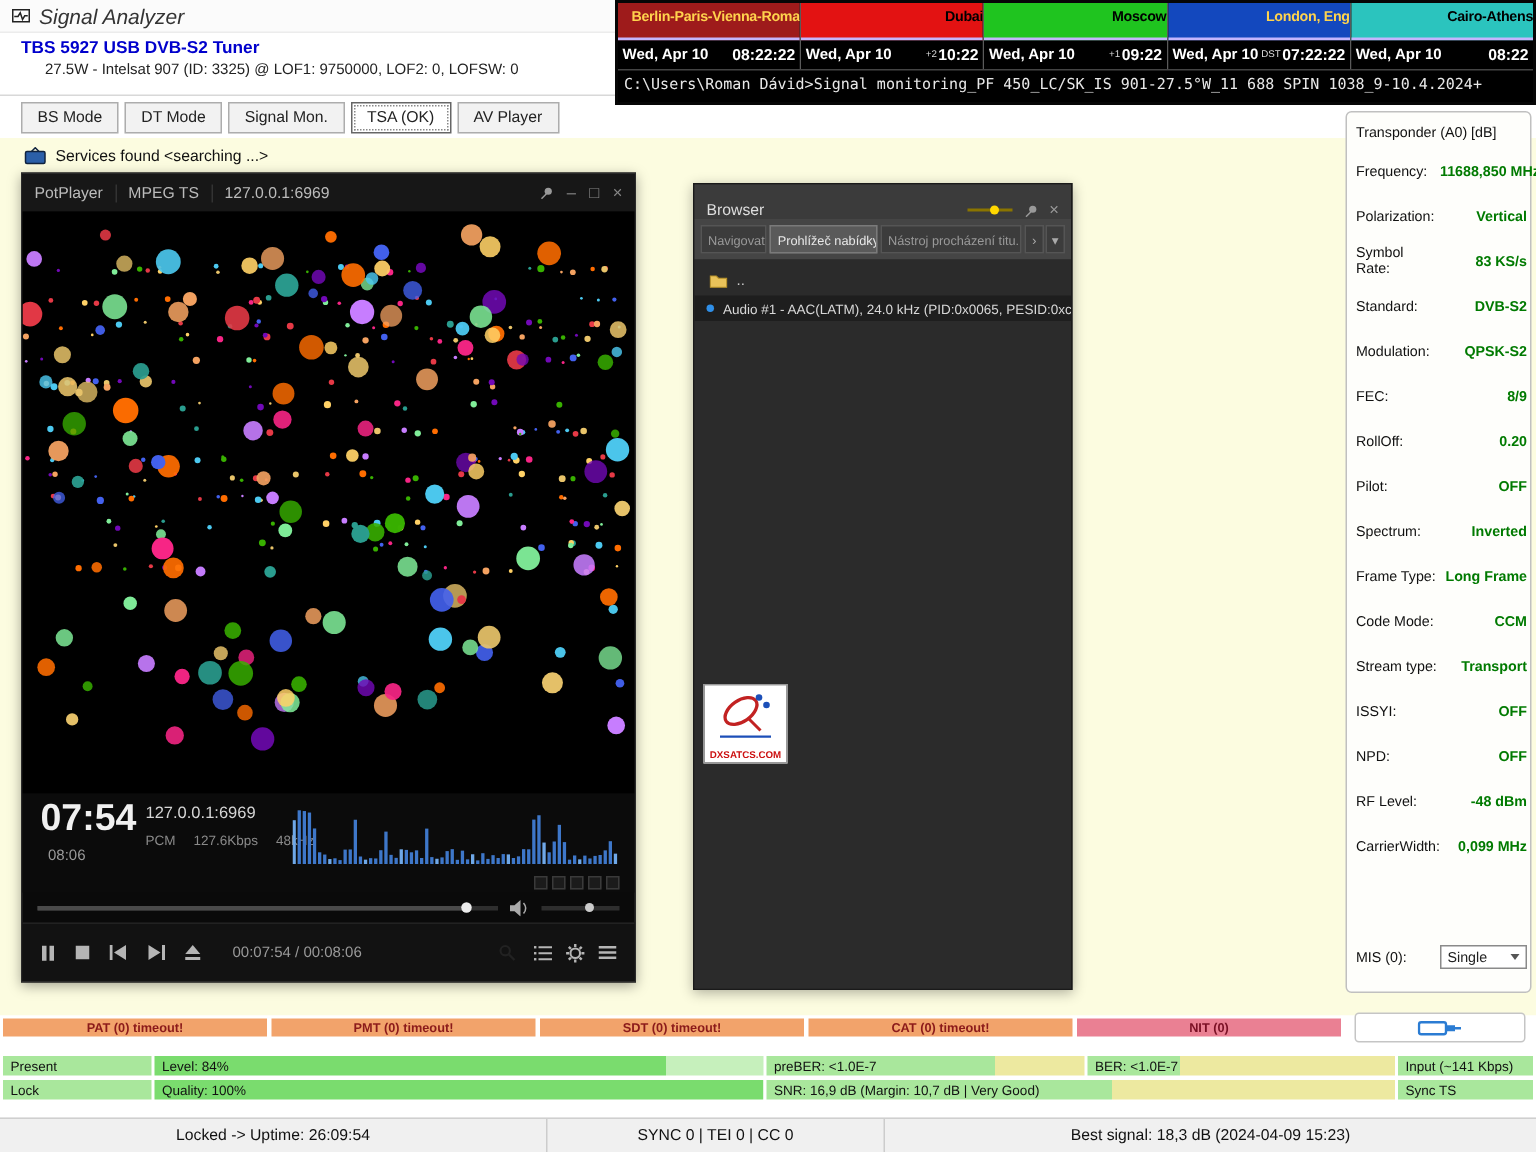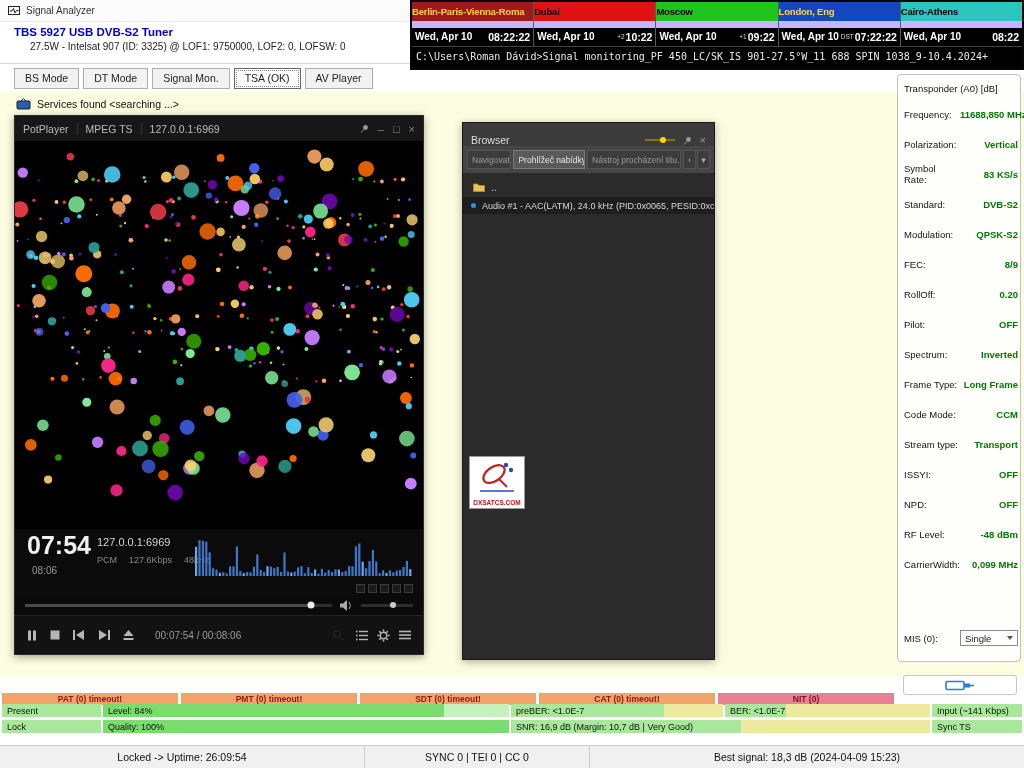--- a/index.html
+++ b/index.html
@@ -3,21 +3,21 @@
 <meta charset="utf-8">
 <style>
   * { margin:0; padding:0; box-sizing:border-box; }
   html,body { width:1024px; height:768px; }
   body { font-family:"Liberation Sans",sans-serif; position:relative; background:#FFF; overflow:hidden; }
   .app { position:absolute; inset:0; background:#FFF; }
 
   
   .titlebar { position:absolute; left:0; top:0; width:1024px; height:22px; background:#FBFBFB;
               border-bottom:1px solid #ECECEC; display:flex; align-items:center; gap:6px; padding-left:8px; }
-  .titlebar-text { font-size:10px; color:#333; }
+  .titlebar-text { font-size:14px; color:#333;font-style:italic; }
 
   .tuner-row { position:absolute; left:0; top:22px; width:1024px; height:42px; background:#FFF;
                border-bottom:1px solid #D8D8D8; padding:4px 0 0 14px; }
   .tuner-name { color:#0000CC; font-size:11.5px; font-weight:bold; }
   .tuner-info { color:#222; font-size:10px; margin-top:3px; margin-left:16px; }
 
   .tabs-row { position:absolute; left:0; top:64px; width:1024px; height:28px; background:#FFF;
               display:flex; align-items:center; gap:4px; padding-left:14px; }
   .main-tab { height:21px; padding:0 10px; background:#F2F2F2; border:1px solid #ADADAD; font-size:10.5px;
               color:#222; display:flex; align-items:center; font-family:inherit; }
@@ -26,22 +26,22 @@
   .content { position:absolute; left:0; top:92px; width:1024px; height:585px; background:#FCFCE0; }
   .services-line { position:absolute; left:16px; top:6px; display:flex; align-items:center; gap:6px;
                    font-size:10.5px; color:#111; }
 
   
   .clock-panel { position:absolute; left:410px; top:0; width:614px; height:70px; background:#000;
                  border:2px solid #060606; }
   .clock-cols { display:flex; height:44px; }
   .clock-col { flex:1; display:flex; flex-direction:column; border-right:1px solid #5A5A5A; min-width:0; }
   .clock-col:last-child { border-right:none; }
-  .clock-head { height:32px; line-height:20px; text-align:left; font-size:9.5px; font-weight:bold;
-                white-space:nowrap; overflow:hidden; border-bottom:7px solid #c4b5fd; letter-spacing:-0.2px; }
+  .clock-head { height:32px; line-height:20px; text-align:right; font-size:9.5px; font-weight:bold;
+                white-space:nowrap; overflow:hidden; border-bottom:2px solid #c4b5fd; letter-spacing:-0.2px; }
   .clock-time { height:24px; display:flex; justify-content:space-between; align-items:center;
                 padding:0 3px; color:#FFF; background:#000; }
   .clock-date { font-size:10px; font-weight:bold; white-space:nowrap; }
   .clock-right { display:flex; align-items:flex-start; }
   .clock-offset { font-size:6.5px; color:#DDD; margin:2px 1px 0 0; }
   .clock-hm { font-size:10.5px; font-weight:bold; white-space:nowrap; }
   .console-line { height:22px; border-top:1px solid #444; background:#000; color:#E8E8E8;
                   font-family:"DejaVu Sans Mono",monospace; font-size:10px; padding:4px 4px 0 4px;
                   white-space:nowrap; overflow:hidden; }
 
@@ -112,21 +112,21 @@
   .param-label { width:56px; font-size:9.5px; color:#111; flex:none; }
   .param-value { font-size:9.5px; font-weight:bold; color:#007A00; white-space:nowrap; }
   .mis-row { margin-top:auto; margin-bottom:6px; }
   .mis-select { width:58px; height:16px; background:#FFF; border:1px solid #8A8A8A; display:flex;
                 align-items:center; justify-content:space-between; padding:0 4px; font-size:9.5px; color:#222; }
   .mis-caret { width:0; height:0; border-left:3.5px solid transparent; border-right:3.5px solid transparent;
                border-top:4px solid #555; }
 
   
   .white-strip { position:absolute; left:0; top:677px; width:1024px; height:68px; background:#FFF; }
-  .timeout-row { position:absolute; left:2px; top:679px; width:892px; height:12px; display:flex; gap:3px;margin-top:14px; }
+  .timeout-row { position:absolute; left:2px; top:679px; width:892px; height:12px; display:flex; gap:3px; }
   .timeout-bar { flex:1; font-size:8.5px; font-weight:bold; display:flex; align-items:center;
                  justify-content:center; white-space:nowrap; }
   .device-box { position:absolute; left:903px; top:675px; width:114px; height:20px; background:#FFF;
                 border:1px solid #C5C5C5; border-radius:3px; display:flex; align-items:center; justify-content:center; }
 
   .sig-row { position:absolute; left:0; width:1024px; height:13px; }
   .sig-row-1 { top:704px; } .sig-row-2 { top:720px; }
   .sbar { position:absolute; height:13px; font-size:9px; color:#111; display:flex; align-items:center;
           padding-left:5px; white-space:nowrap; overflow:hidden; }
   .b-present { left:2px; width:99px; background:#A9E79C; }

